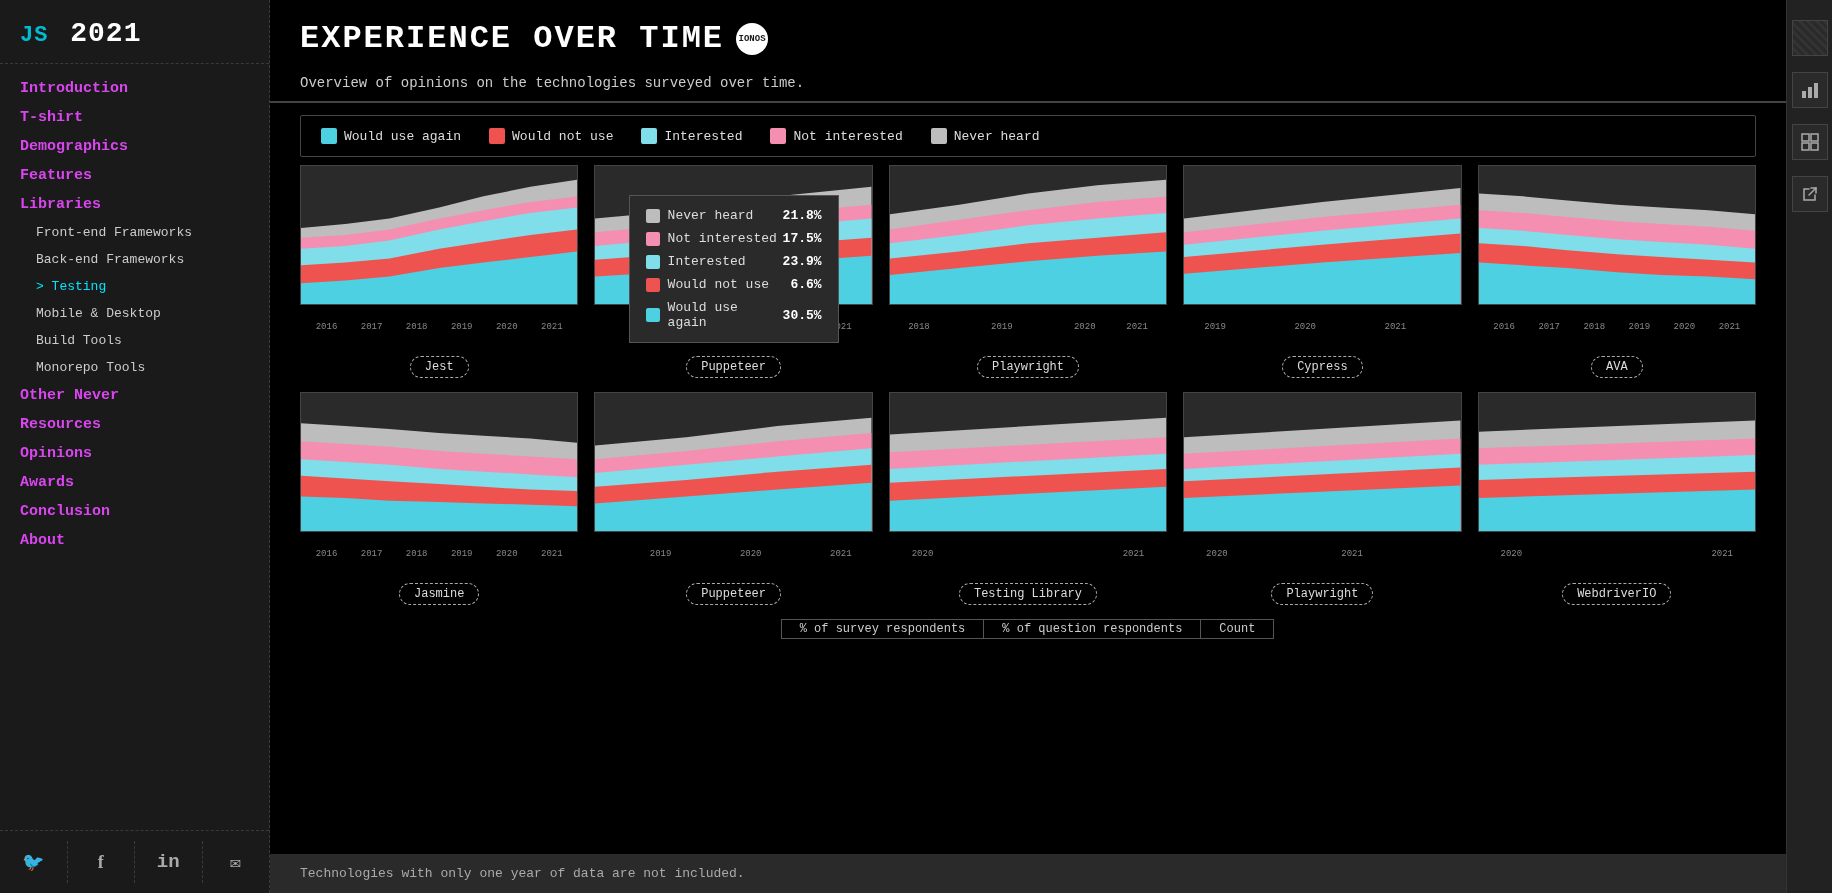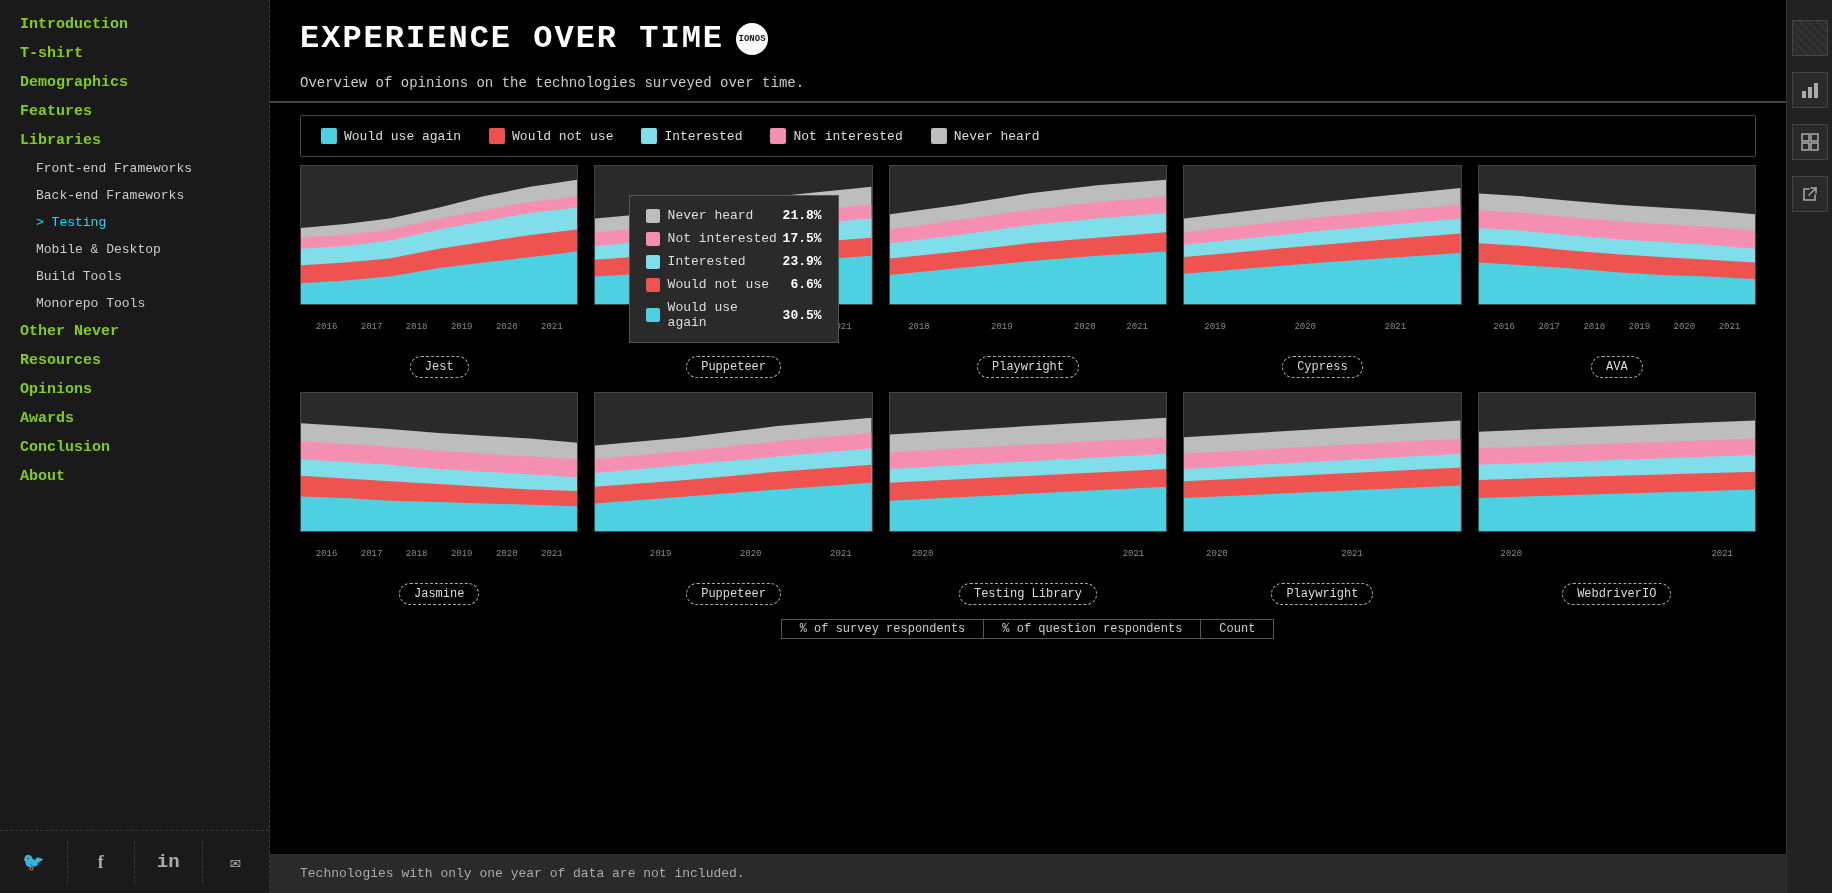--- a/index.html
+++ b/index.html
@@ -42,21 +42,21 @@
       padding: 10px 0;
       flex: 1;
       overflow-y: auto;
     }
     .nav-list li {
       padding: 6px 20px;
       cursor: pointer;
       font-size: 15px;
     }
     .nav-list li.nav-main {
-      color: #84cc16;
+      color: #d946ef;
       font-weight: bold;
       font-size: 15px;
     }
     .nav-list li.nav-sub {
       color: #ccc;
       padding-left: 36px;
       font-size: 13px;
     }
     .nav-list li.nav-sub.active {
       color: #00e5ff;
@@ -282,20 +282,26 @@
       color: #aaa;
     }
     .right-icon.striped {
       background: repeating-linear-gradient(45deg, #2a2a2a, #2a2a2a 3px, #333 3px, #333 6px);
     }
   </style>
 </head>
 <body>
 
 <div id="sidebar">
+  <div id="logo-area">
+    <div class="logo-text">
+      <span class="logo-icon">JS</span>
+      <span>2021</span>
+    </div>
+  </div>
 
   <ul class="nav-list" id="nav-list">
 
   <li class="nav-main">Introduction</li>
       <li class="nav-main">T-shirt</li>
       <li class="nav-main">Demographics</li>
       <li class="nav-main">Features</li>
       <li class="nav-main">Libraries</li>
       <li class="nav-sub">Front-end Frameworks</li>
       <li class="nav-sub">Back-end Frameworks</li>

